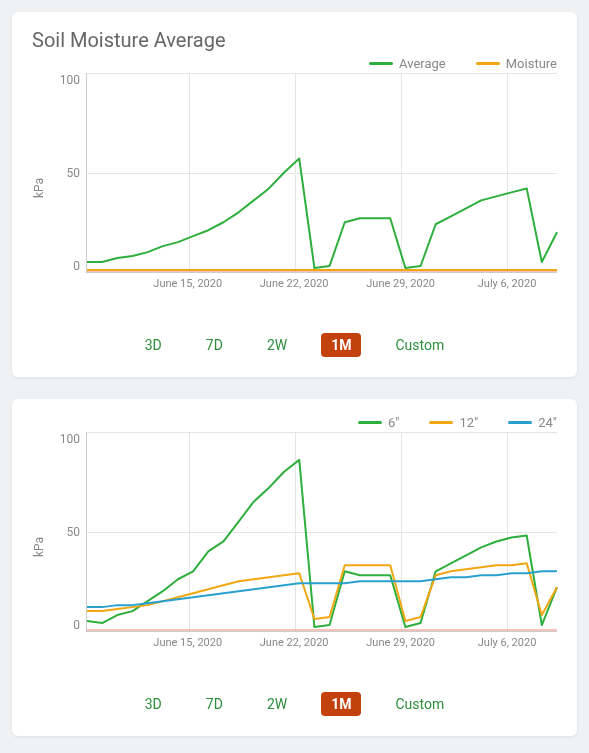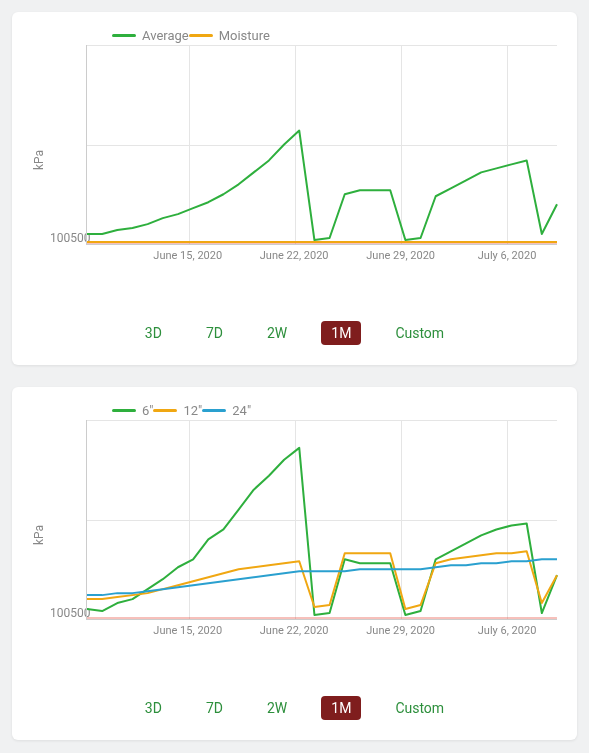--- a/index.html
+++ b/index.html
@@ -19,22 +19,24 @@
     margin-bottom: 22px;
   }
   .card-title {
     font-size: 20px;
     color: #666;
     margin: 0 0 4px 0;
     font-weight: 400;
   }
   .legend {
     display: flex;
+    gap: 30px;
     margin-left: 80px;
     margin-bottom: 2px;
+    justify-content: flex-end;
   }
   .legend-item {
     display: flex;
     align-items: center;
     gap: 6px;
     font-size: 13px;
     color: #888;
   }
   .legend-swatch {
     width: 24px;
@@ -49,21 +51,21 @@
   .ylabel {
     writing-mode: vertical-rl;
     transform: rotate(180deg);
     font-size: 12px;
     color: #888;
     text-align: center;
     width: 18px;
   }
   .yticks {
     display: flex;
-    flex-direction: row;
+    flex-direction: column;
     justify-content: space-between;
     align-items: flex-end;
     width: 36px;
     height: 200px;
     font-size: 12px;
     color: #888;
     padding-right: 6px;
   }
   .plot {
     position: relative;
@@ -95,46 +97,47 @@
     position: absolute;
     font-size: 11px;
     color: #888;
     transform: translateX(-50%);
     white-space: nowrap;
   }
   .range-tabs {
     display: flex;
     justify-content: center;
     gap: 24px;
-    margin-top: 46px;
+    margin-top: 30px;
     font-size: 14px;
   }
   .range-tab {
     color: #2d8f3c;
     padding: 4px 10px;
     border-radius: 4px;
     cursor: pointer;
   }
   .range-tab.active {
-    background: #7f1d1d;
+    background: #c2410c;
     color: #fff;
-    font-weight: 400;
+    font-weight: 700;
   }
   svg.plot-svg {
     position: absolute;
     left: 0; top: 0;
     width: 100%;
     height: 100%;
     overflow: visible;
   }
 </style>
 </head>
 <body>
 
 <div class="card">
+  <h2 class="card-title">Soil Moisture Average</h2>
   <div class="legend">
     <div class="legend-item">
       <span class="legend-swatch" style="background:#2eaf3d"></span>
       <span>Average</span>
     </div>
     <div class="legend-item">
       <span class="legend-swatch" style="background:#f0a712"></span>
       <span>Moisture</span>
     </div>
   </div>

